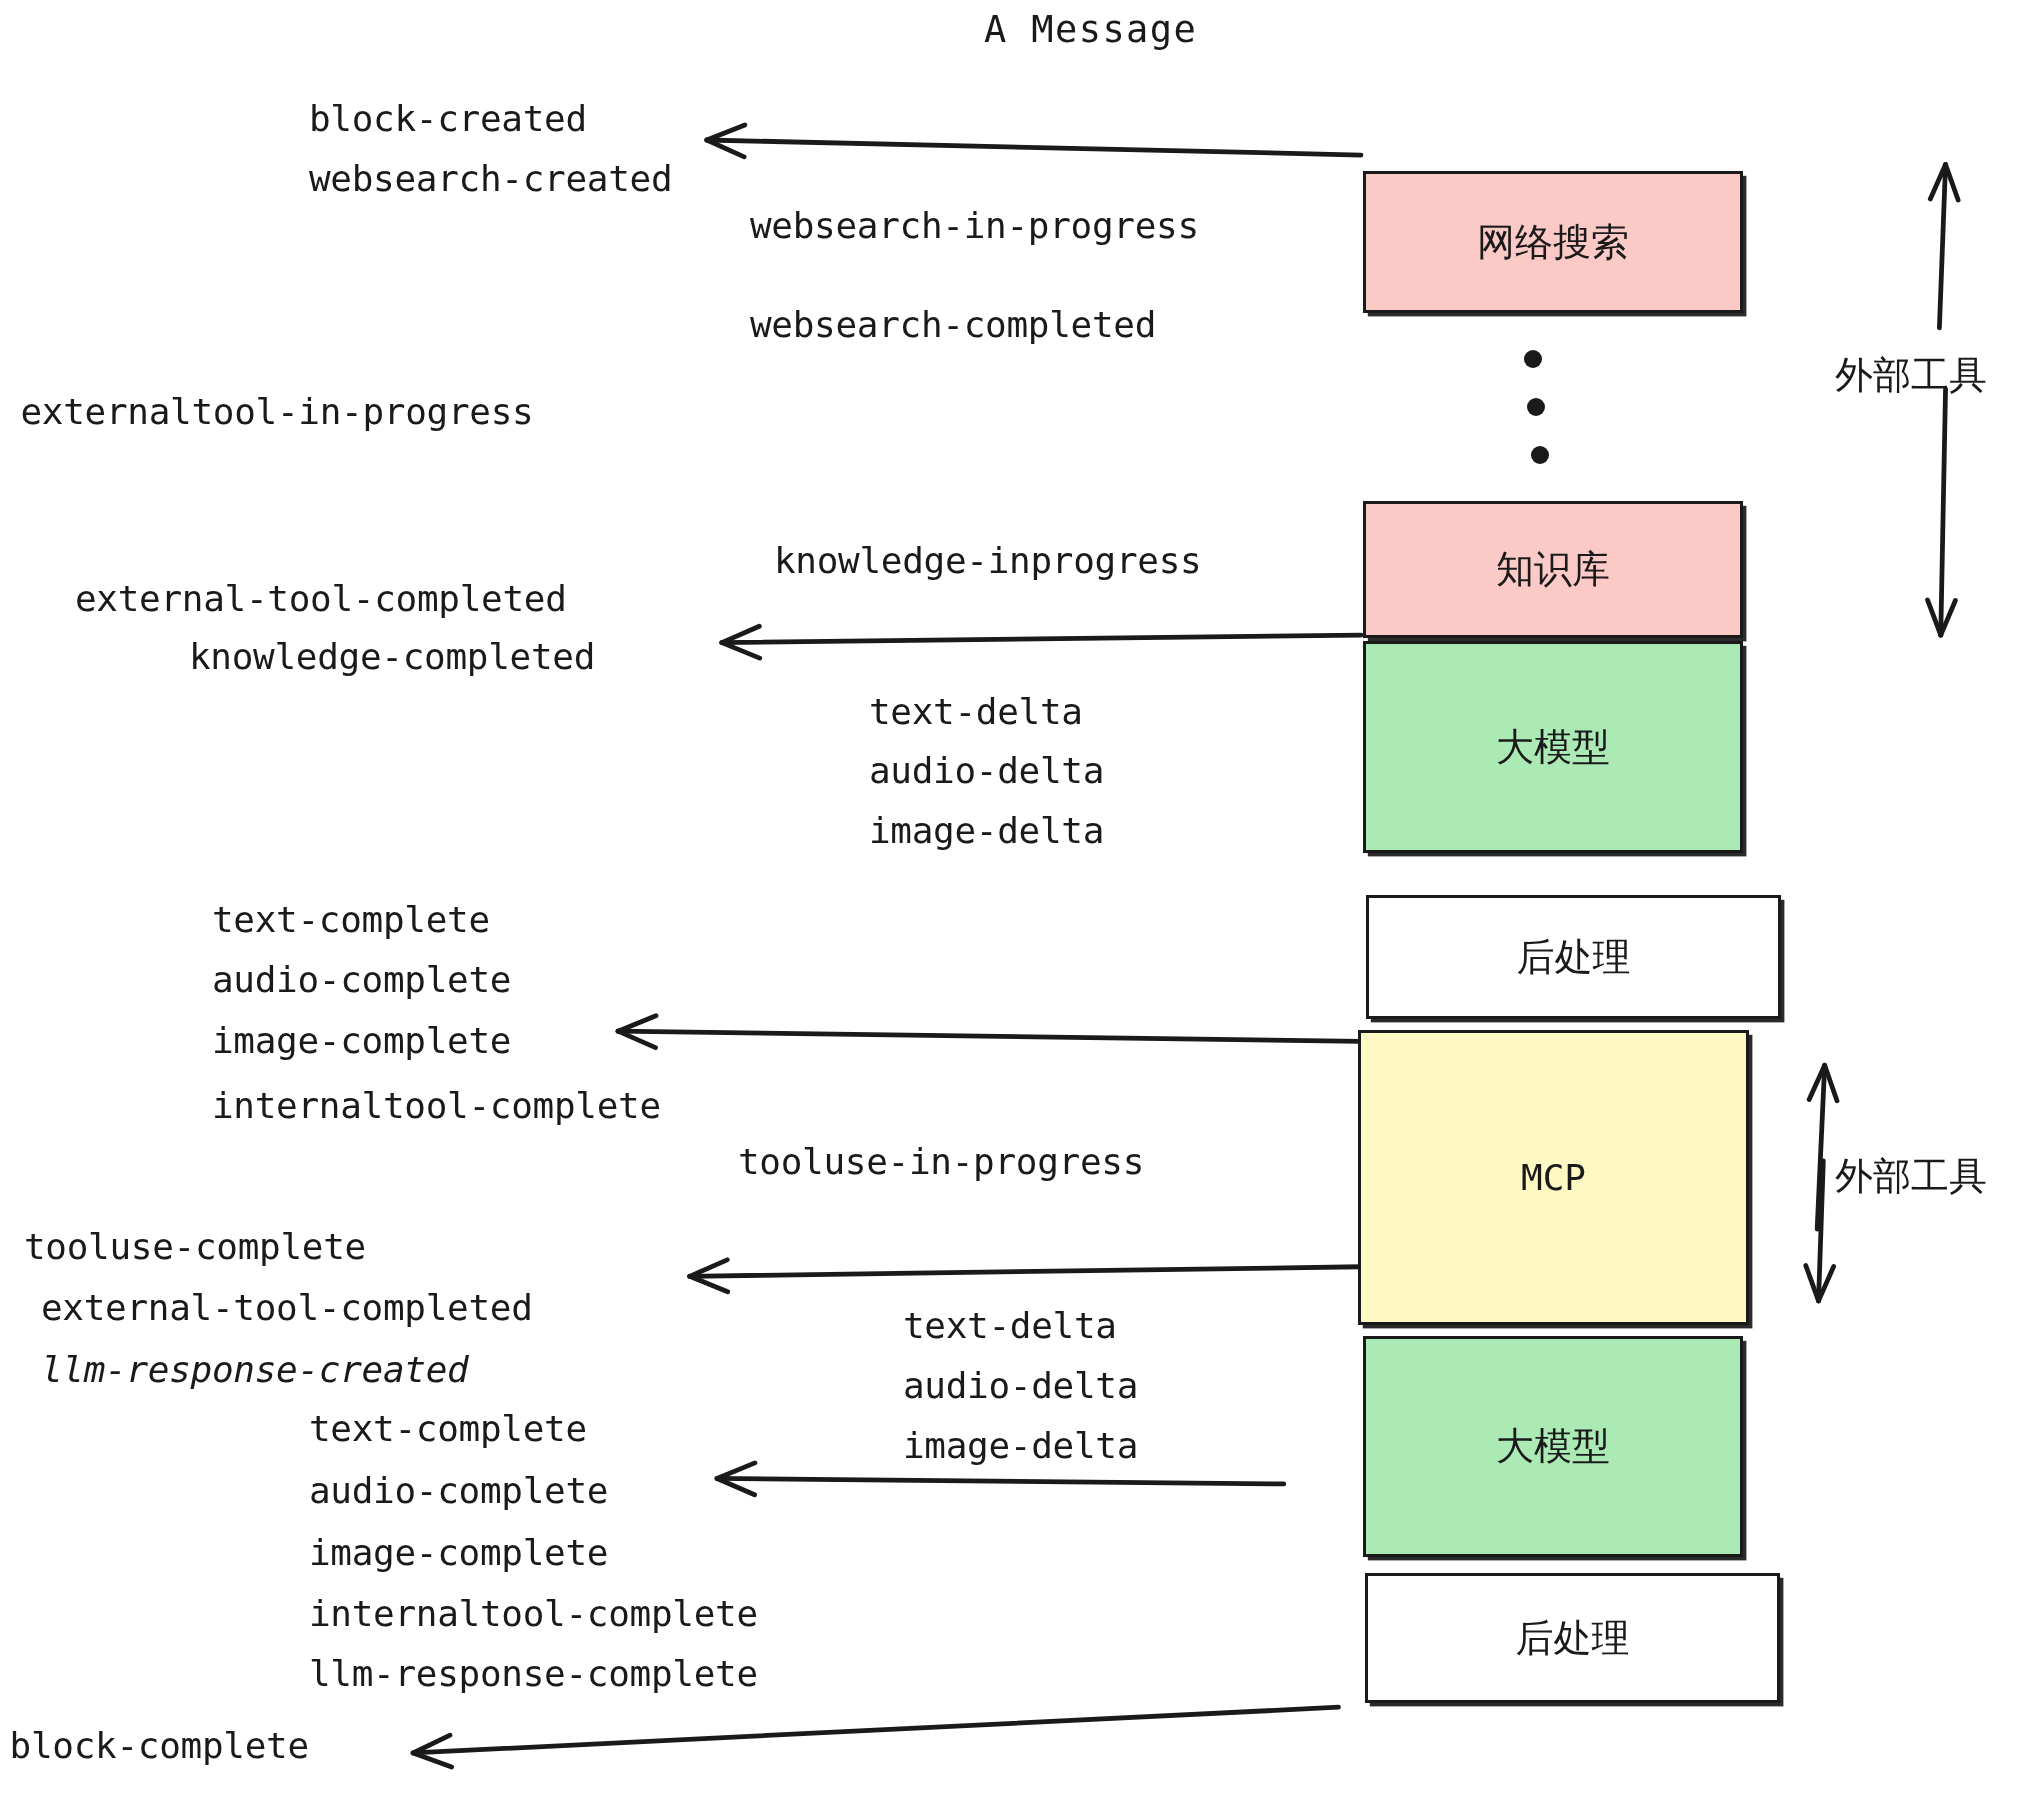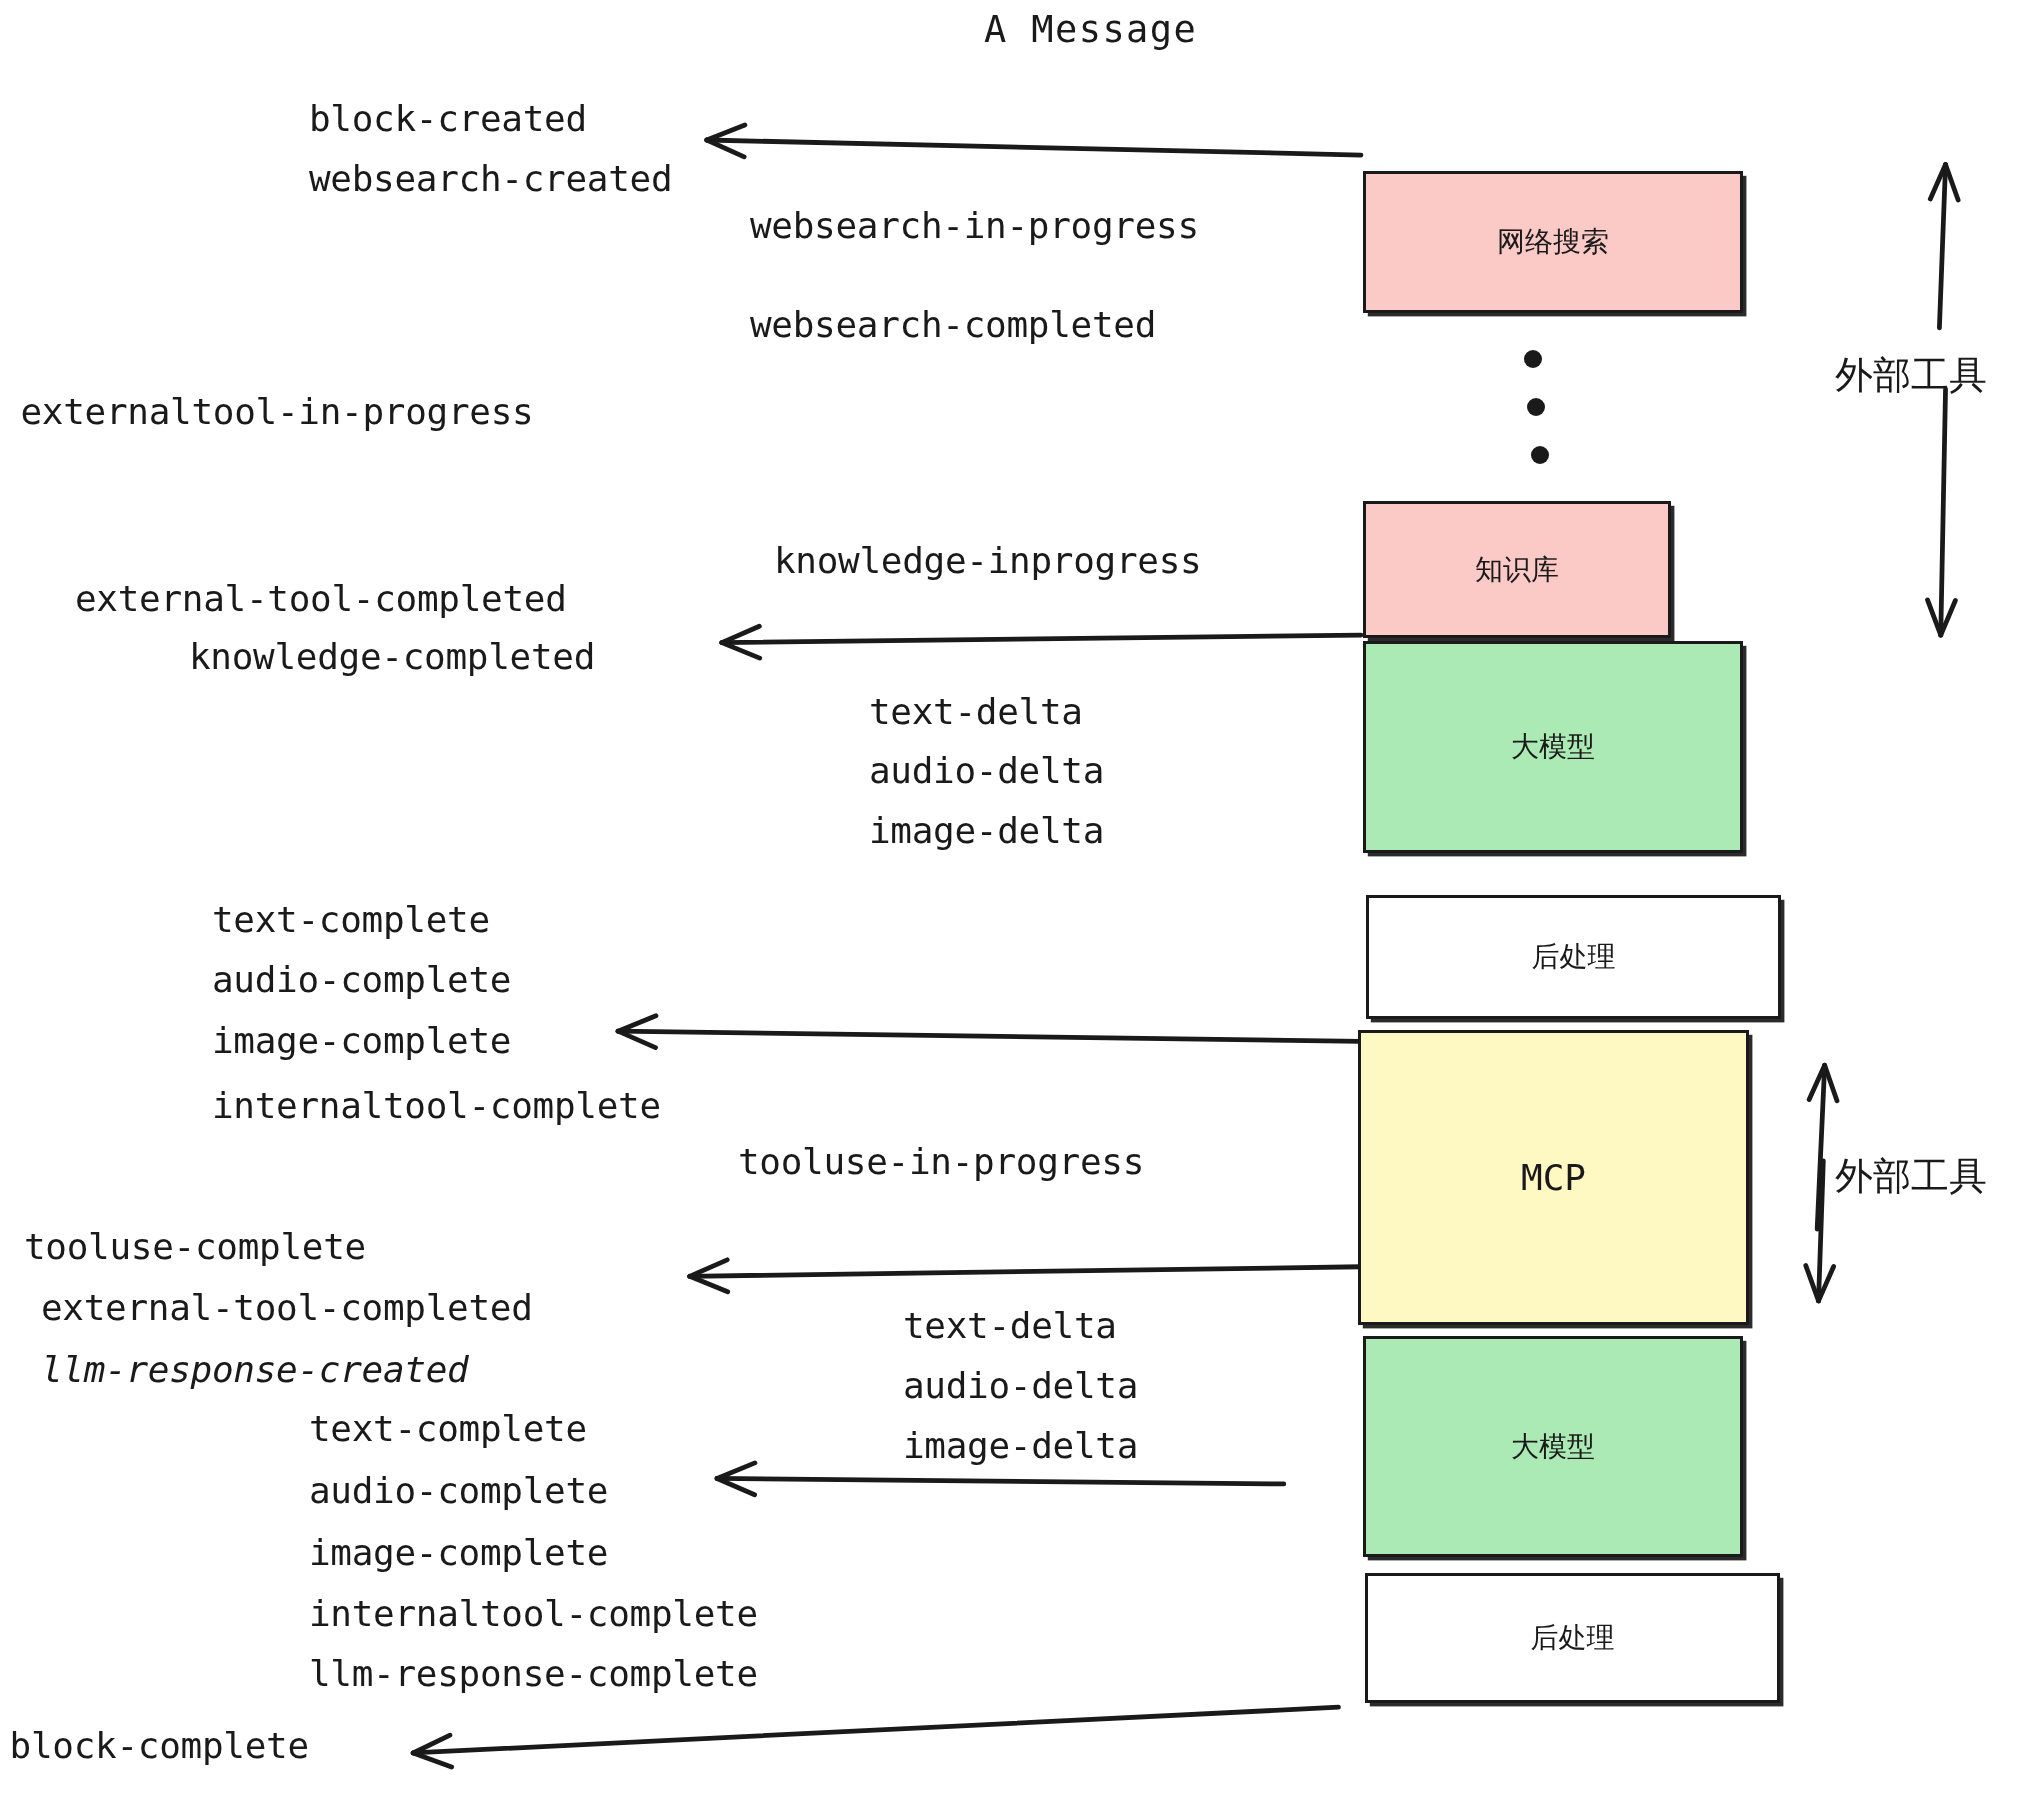--- a/index.html
+++ b/index.html
@@ -43,21 +43,21 @@
   }
   .box {
     position: absolute;
     box-sizing: border-box;
     border: 3.4px solid #1a1a1a;
     display: flex;
     align-items: center;
     justify-content: center;
     color: #1a1a1a;
     font-family: "DejaVu Sans", sans-serif;
-    font-size: 28px;
+    font-size: 38px;
     box-shadow: 4.1px 4.1px 0 -0.7px rgba(25,25,25,0.92);
   }
   .box.latin {
     font-family: "DejaVu Sans Mono", monospace;
     font-size: 36px;
   }
   .dot {
     position: absolute;
     width: 18px;
     height: 18px;
@@ -129,21 +129,21 @@
         <line x1="2663" y1="1905" x2="2644.35431867897" y2="1853.2569949841084" stroke="#1a1a1a" stroke-width="7" stroke-linecap="round"></line>
       </g>
     </svg>
 
   <div class="title" style="left:984px; top:8px;">A Message</div>
 
   <div id="nodes-layer">
       <div class="box" style="left: 1363px; top: 171px; width: 380px; height: 142px; background: rgb(251, 201, 198);">
         <span>网络搜索</span>
       </div>
-      <div class="box" style="left: 1363px; top: 501px; width: 308px; height: 137px; background: rgb(251, 201, 198);">
+      <div class="box" style="left: 1363px; top: 501px; width: 380px; height: 137px; background: rgb(251, 201, 198);">
         <span>知识库</span>
       </div>
       <div class="box" style="left: 1363px; top: 641px; width: 380px; height: 212px; background: rgb(171, 234, 180);">
         <span>大模型</span>
       </div>
       <div class="box" style="left: 1366px; top: 895px; width: 415px; height: 124px; background: rgb(255, 255, 255);">
         <span>后处理</span>
       </div>
       <div class="box latin" style="left: 1358px; top: 1030px; width: 391px; height: 295px; background: #fef9c3;">
         <span>MCP</span>

